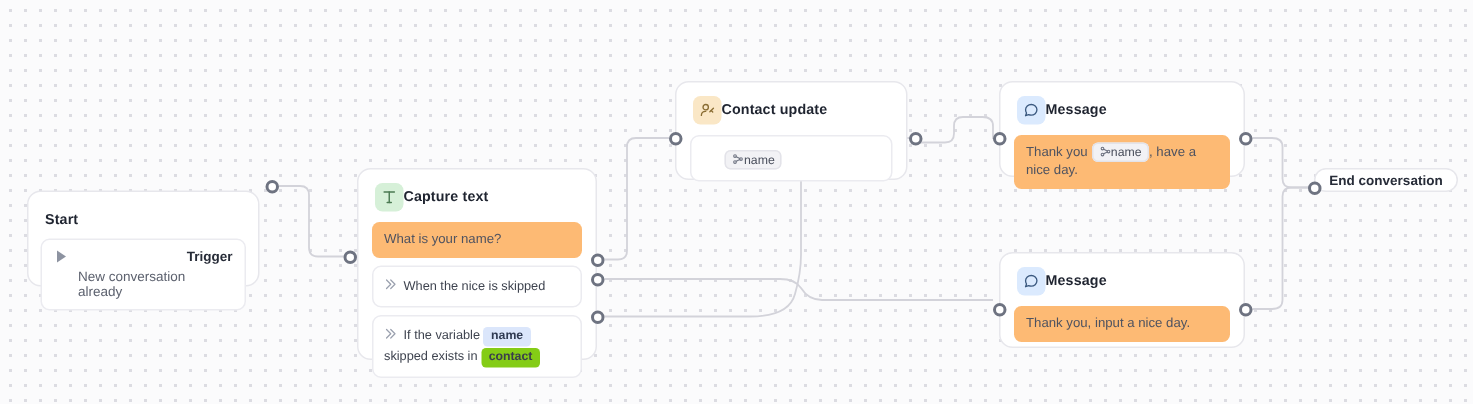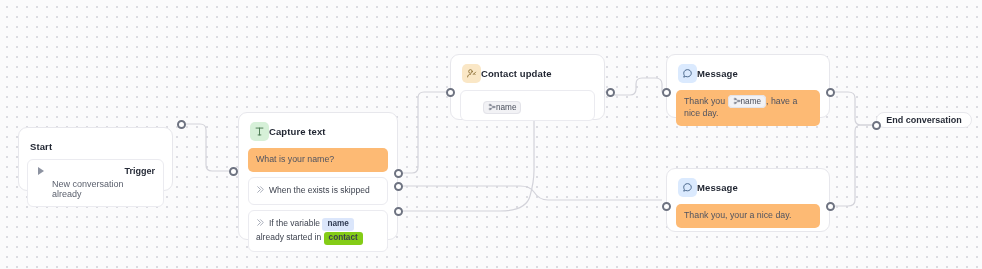--- a/index.html
+++ b/index.html
@@ -121,31 +121,31 @@
       </span>
       <span class="node-title">Capture text</span>
     </div>
     <div class="field">What is your name?</div>
     <div class="outline-row">
       <span class="brico">
         <svg width="9" height="9" viewBox="0 0 16 16" stroke="#9aa0ae" stroke-width="1.5" fill="none" stroke-linecap="round" stroke-linejoin="round">
           <path d="M3 3 L8 8 L3 13"></path>
             <path d="M8 3 L13 8 L8 13"></path>
         </svg>
-      </span><span>When the exists is skipped</span>
+      </span><span>When the nice is skipped</span>
     </div>
     <div class="outline-row">
       <span class="brico">
         <svg width="9" height="9" viewBox="0 0 16 16" stroke="#9aa0ae" stroke-width="1.5" fill="none" stroke-linecap="round" stroke-linejoin="round">
           <path d="M3 3 L8 8 L3 13"></path>
             <path d="M8 3 L13 8 L8 13"></path>
         </svg>
       </span><span>If the variable</span>
       <span class="chip chip-blue">name</span>
-      <span>already started in</span>
+      <span>skipped exists in</span>
       <span class="chip chip-grey">contact</span>
     </div>
   </div>
   <div class="port" style="left:229px;top:167px;"></div>
   <div class="port" style="left:394px;top:169px;"></div>
   <div class="port" style="left:394px;top:182px;"></div>
   <div class="port" style="left:394px;top:207px;"></div>
 
   <div class="node" id="node-contact">
     <div class="block-hdr">
@@ -199,21 +199,21 @@
 
   <div class="node" id="node-msg2">
     <div class="block-hdr">
       <span class="ico" style="background:#dbeafe;">
         <svg width="11" height="11" viewBox="0 0 16 16" stroke="#3c5a80" stroke-width="1.3" fill="none" stroke-linejoin="round">
           <path d="M13.5 7.6c0 3-2.6 5.2-5.6 5.2-0.9 0-1.7-0.2-2.5-0.5L2.5 13.3l0.9-2.6C2.9 9.8 2.5 8.8 2.5 7.6 2.5 4.6 5 2.4 8 2.4s5.5 2.2 5.5 5.2z"></path>
         </svg>
       </span>
       <span class="node-title">Message</span>
     </div>
-    <div class="field">Thank you, your a nice day.</div>
+    <div class="field">Thank you, input a nice day.</div>
   </div>
   <div class="port" style="left:662px;top:202px;"></div>
   <div class="port" style="left:826px;top:202px;"></div>
 
   <div class="node" id="node-end">
     <span class="end-lbl">End conversation</span>
   </div>
   <div class="port" style="left:872px;top:121px;"></div>
 
 </div>

